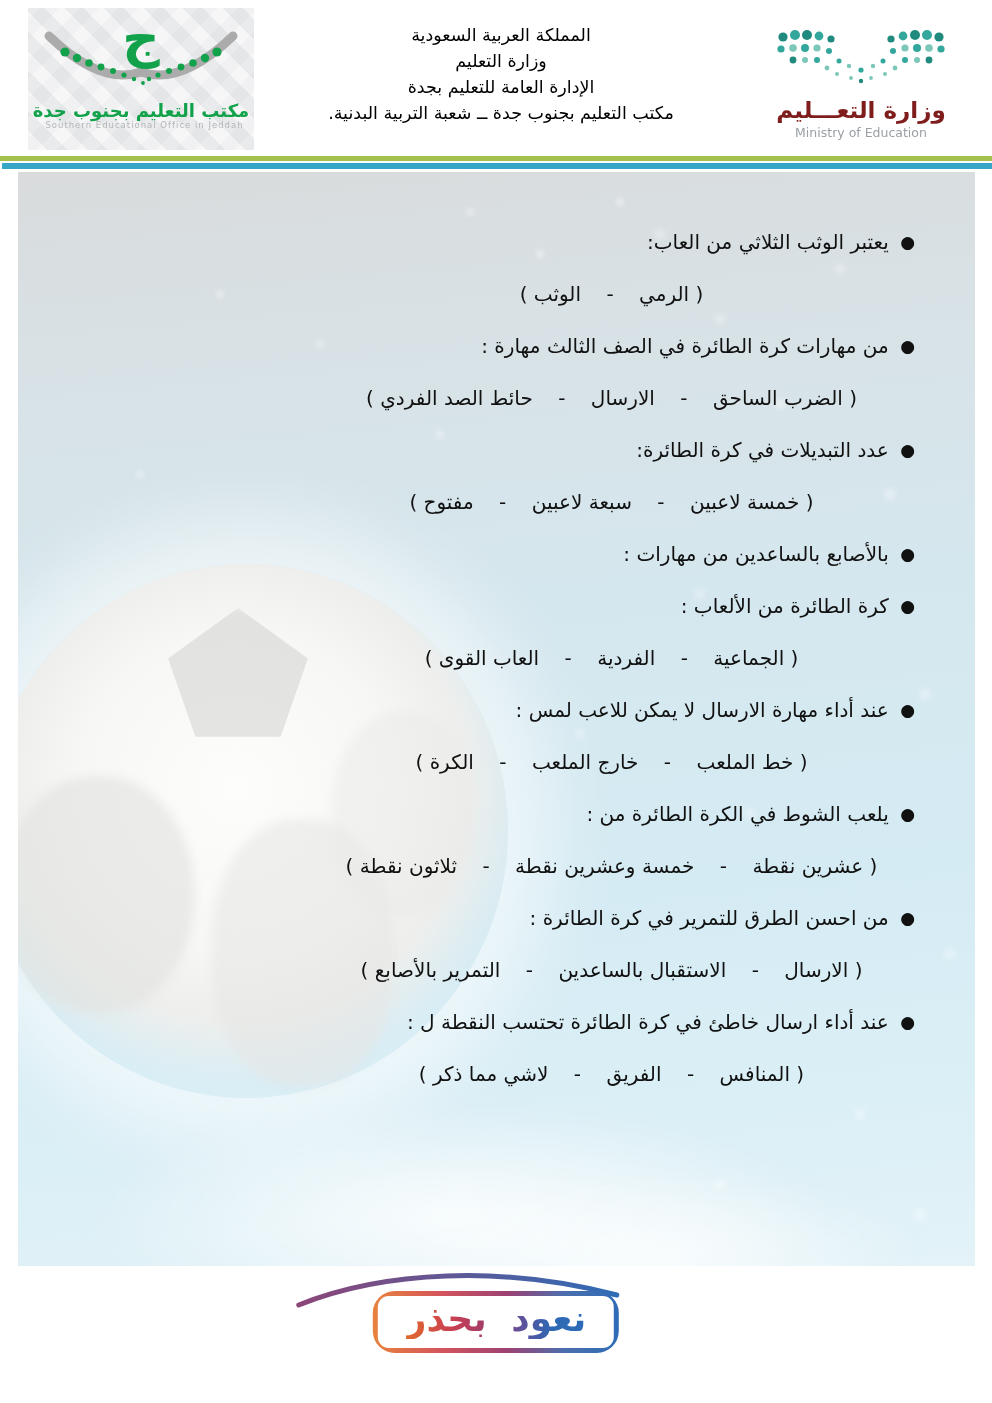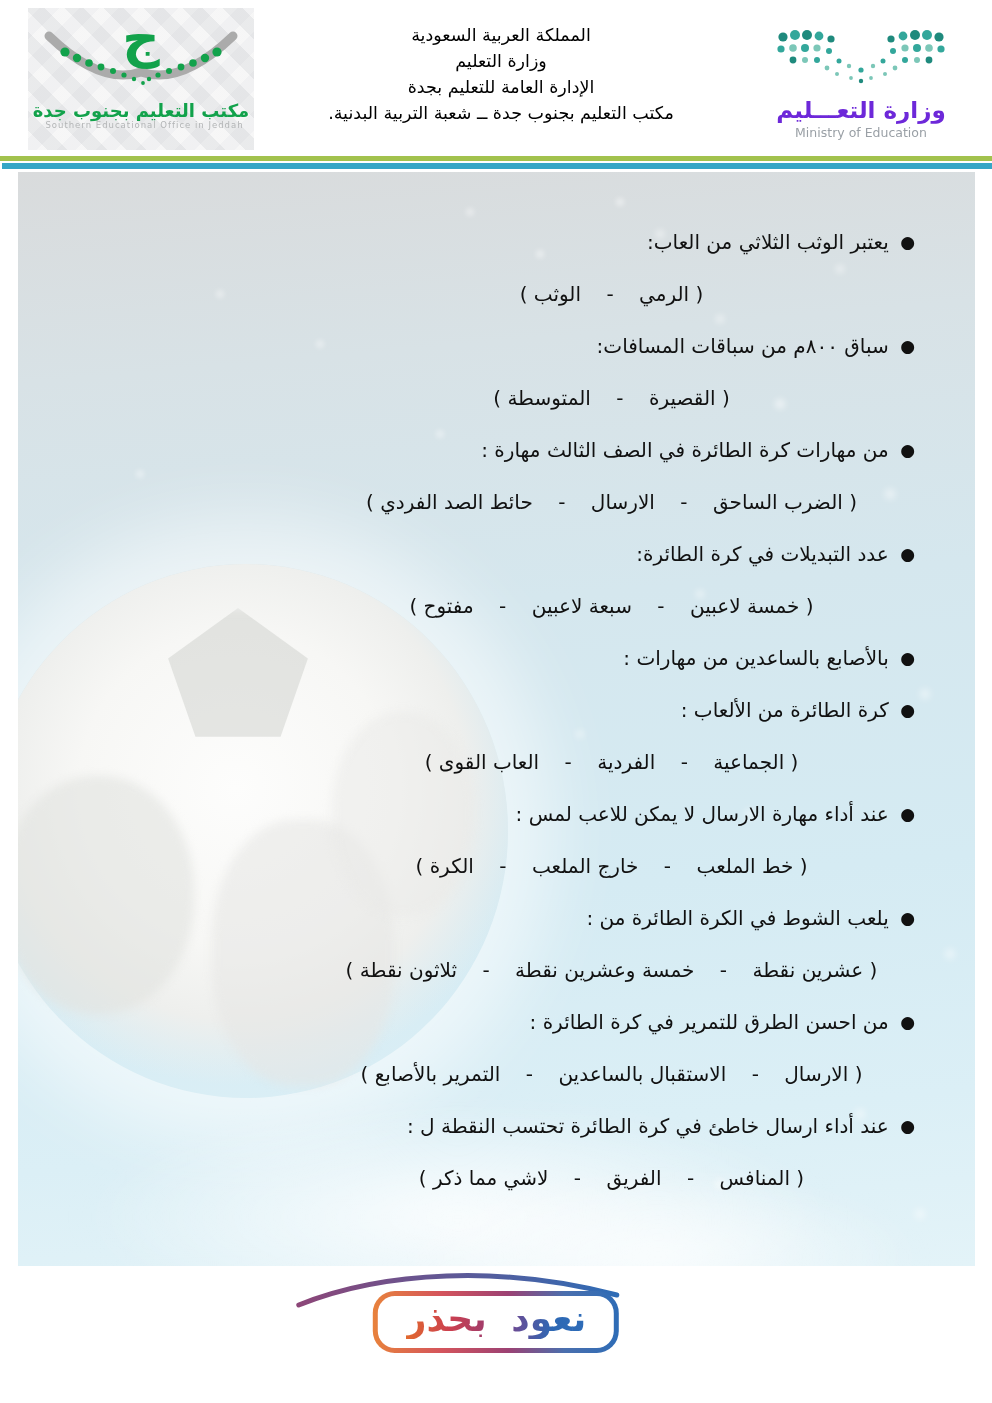--- a/index.html
+++ b/index.html
@@ -20,21 +20,21 @@
   .office-title { color:#12a24b; font-weight:bold; font-size:18px; line-height:18px; direction:rtl; }
   .office-sub { color:#b3b5b6; font-size:8.5px; letter-spacing:1px; line-height:11px;margin-left:7px; }
 
   .org-lines {
     position:absolute; left:286px; top:22px; width:430px;
     text-align:center; direction:rtl; color:#000;
     font-size:17.5px; line-height:26px;
   }
 
   .moe-logo { position:absolute; right:6px; top:26px; width:250px; text-align:center; }
-  .moe-title { color:#6d28d9; font-weight:bold; font-size:23px; line-height:28px; margin-top:4px; direction:rtl; }
+  .moe-title { color:#7f1d1d; font-weight:bold; font-size:23px; line-height:28px; margin-top:4px; direction:rtl; }
   .moe-sub { color:#9aa0a6; font-size:12.5px; line-height:16px; margin-top:1px; }
 
   .rule-green { position:absolute; top:156px; left:0; width:992px; height:5px; background:#a2c24d; }
   .rule-teal  { position:absolute; top:163px; left:2px; width:990px; height:6px; background:#35a6c6; }
 
   
   .content {
     position:absolute; top:172px; left:18px; width:957px; height:1094px; overflow:hidden;
     background:linear-gradient(175deg,#d9dbdc 0%, #d8e2e6 18%, #d5e7ee 40%, #d5ebf3 65%, #dbeff6 85%, #e3f3f8 100%);
     text-decoration:underline;
@@ -81,21 +81,21 @@
   }
 
   
   .badge-wrap { position:absolute; top:1291px; left:50%; transform:translateX(-50%); }
   .badge-swoosh { position:absolute; top:-24px; right:-4px; pointer-events:none; }
   .badge-outer {
     position:relative; display:inline-block; padding:5px; border-radius:22px;
     background:linear-gradient(90deg,#e8823c 0%, #d4545c 28%, #9c4173 55%, #4a6fae 78%, #2e6cb6 100%);
   }
   .badge-inner {
-    background:#ffffff; border-radius:17px; padding:1px 28px 7px; white-space:nowrap;
+    background:#ffffff; border-radius:11px; padding:1px 28px 7px; white-space:nowrap;
     direction:rtl; text-align:center; font-weight:800; font-size:36px; line-height:44px;
   }
   .badge-word-1 {
     background:linear-gradient(90deg,#6d4a93 0%, #2d68b4 55%, #2e6cb8 100%);
     -webkit-background-clip:text; background-clip:text; color:transparent;
   }
   .badge-word-2 {
     background:linear-gradient(90deg,#e2692e 0%, #cb4050 55%, #a03d6c 100%);
     -webkit-background-clip:text; background-clip:text; color:transparent;
     margin-right:12px;
@@ -203,26 +203,20 @@
     <div class="sparkles"></div>
 
     <div class="questions">
   <div class="q-block">
     <div class="q-text-line">
       <span class="bullet">●&nbsp;</span><span>يعتبر الوثب الثلاثي من العاب:</span>
     </div>
     <div class="q-options-line">(&nbsp;الرمي&nbsp;&nbsp;&nbsp;&nbsp;-&nbsp;&nbsp;&nbsp;&nbsp;الوثب&nbsp;)</div>
   </div>
 
-  <div class="q-block">
-    <div class="q-text-line">
-      <span class="bullet">●&nbsp;</span><span>سباق ٨٠٠م من سباقات المسافات:</span>
-    </div>
-    <div class="q-options-line">(&nbsp;القصيرة&nbsp;&nbsp;&nbsp;&nbsp;-&nbsp;&nbsp;&nbsp;&nbsp;المتوسطة&nbsp;)</div>
-  </div>
 
   <div class="q-block">
     <div class="q-text-line">
       <span class="bullet">●&nbsp;</span><span>من مهارات كرة الطائرة في الصف الثالث مهارة :</span>
     </div>
     <div class="q-options-line">(&nbsp;الضرب الساحق&nbsp;&nbsp;&nbsp;&nbsp;-&nbsp;&nbsp;&nbsp;&nbsp;الارسال&nbsp;&nbsp;&nbsp;&nbsp;-&nbsp;&nbsp;&nbsp;&nbsp;حائط الصد الفردي&nbsp;)</div>
   </div>
 
   <div class="q-block">
     <div class="q-text-line">

